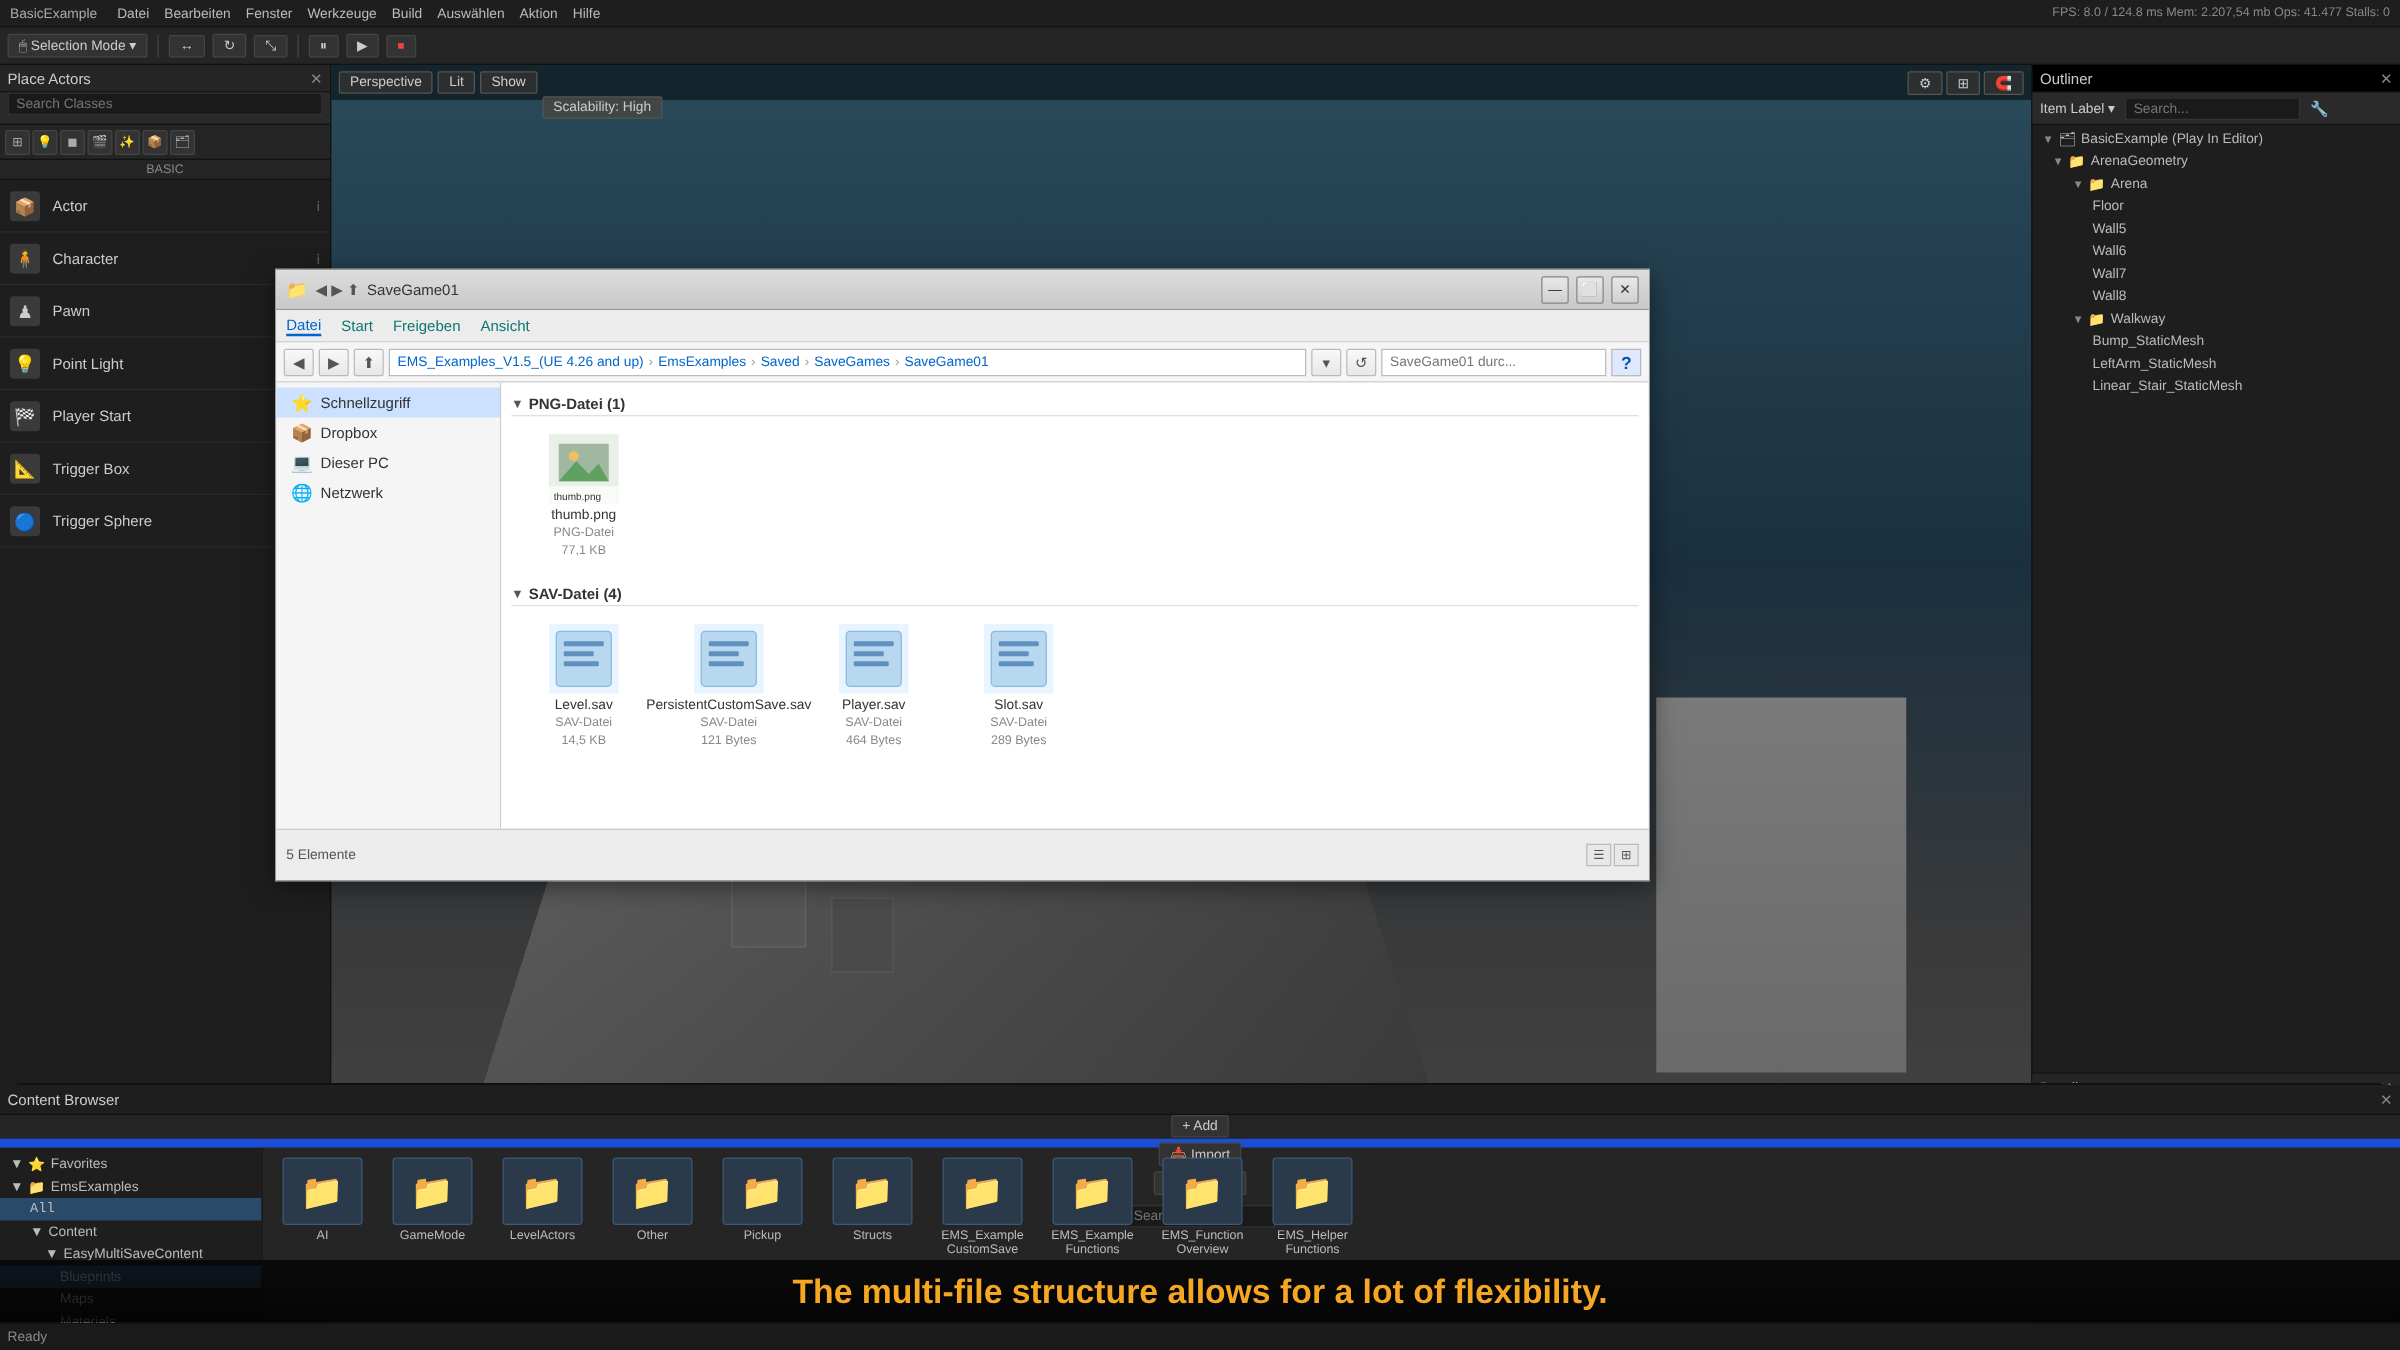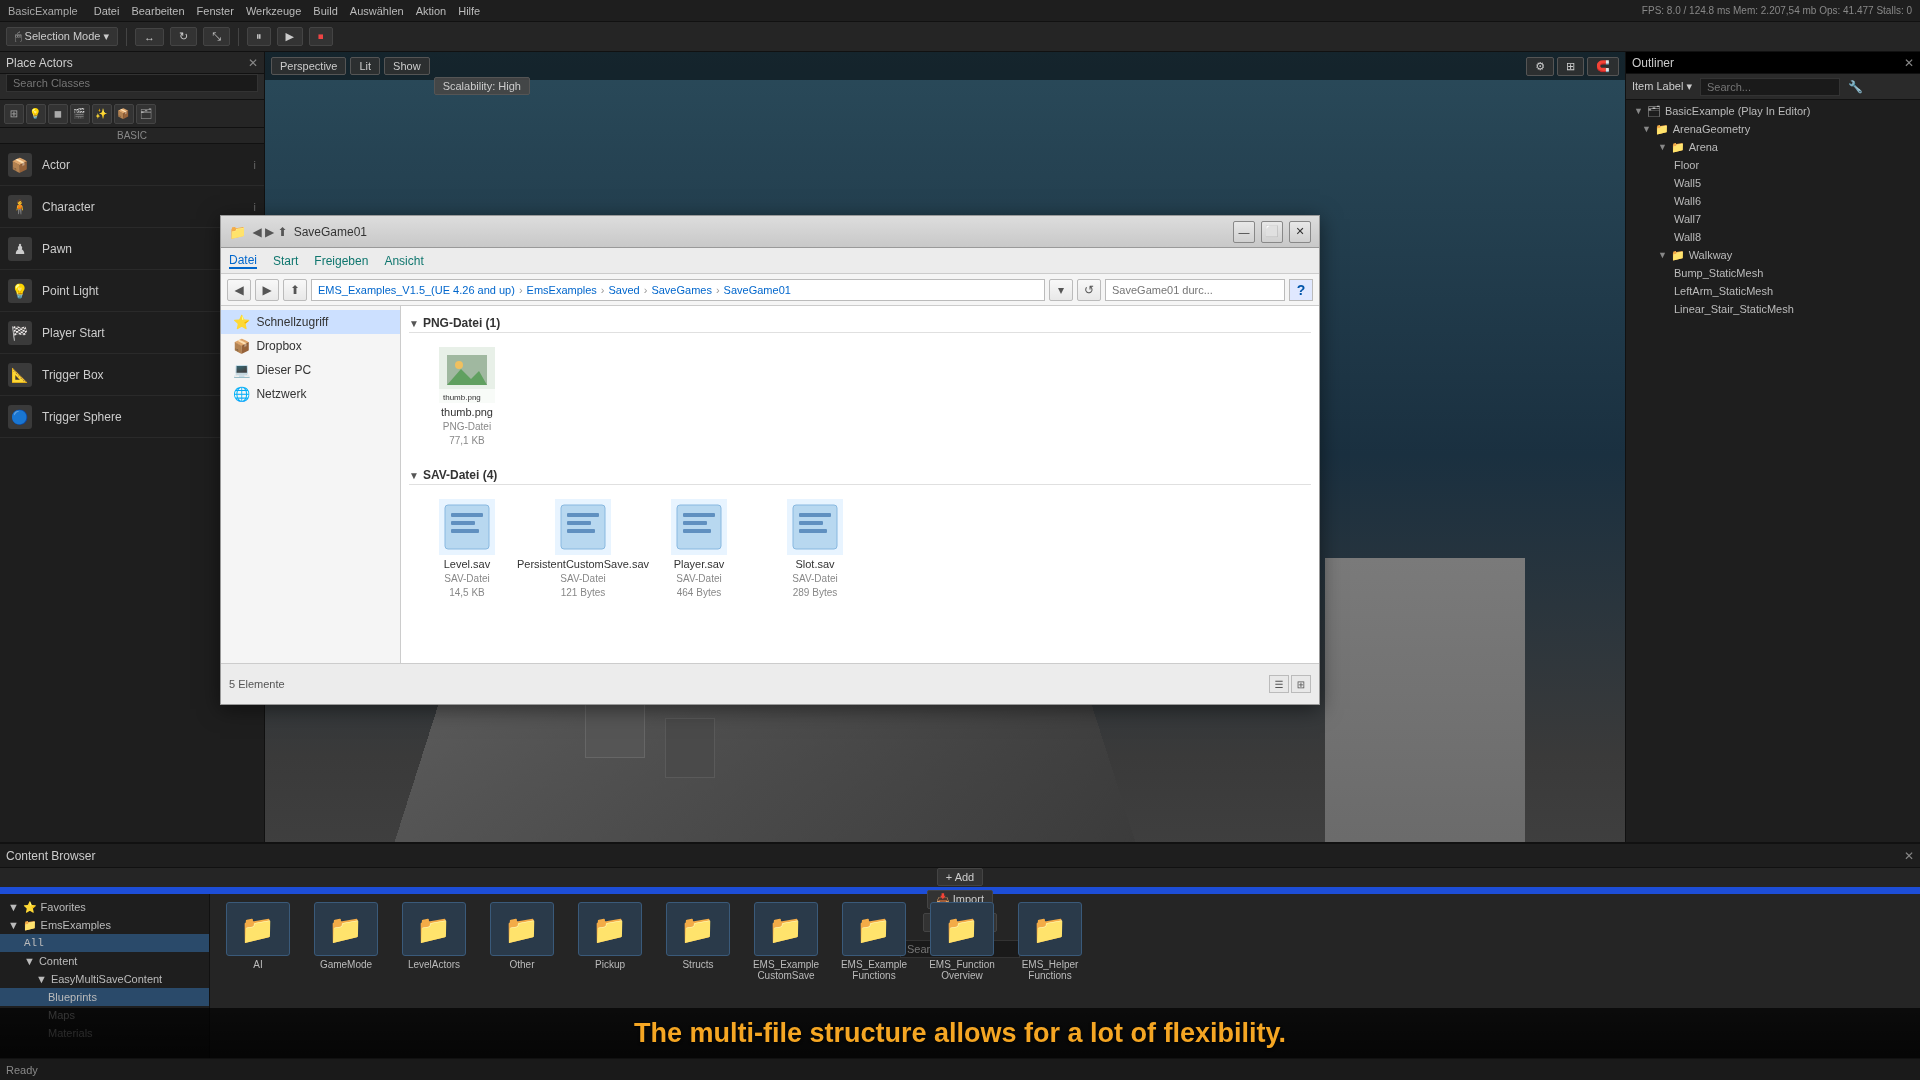--- a/index.html
+++ b/index.html
@@ -278,26 +278,27 @@
       border-top: 1px solid #111;
       gap: 8px;
     }
 
     
     .content-browser {
       position: absolute;
       bottom: 22px;
       left: 0;
       right: 0;
-      height: 216px;
+      height: 192px;
       background: #252525;
       border-top: 2px solid #111;
       display: flex;
       flex-direction: column;
       z-index: 3;
+      border-radius: 20px;
     }
     .cb-header {
       height: 24px;
       background: #1e1e1e;
       display: flex;
       align-items: center;
       padding: 0 6px;
       gap: 6px;
       border-bottom: 1px solid #111;
     }

